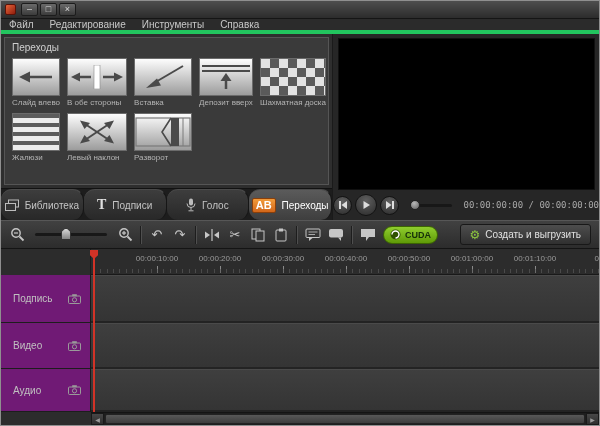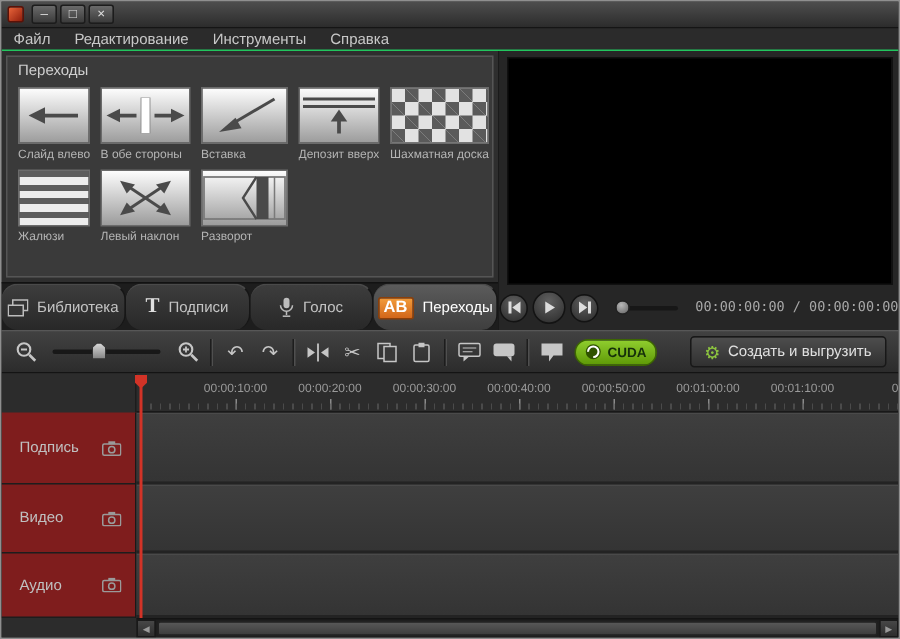--- a/index.html
+++ b/index.html
@@ -7,21 +7,21 @@
   .app { width:600px; height:426px; border:1px solid #8f8f8f; background:#2e2e2e; display:flex; flex-direction:column; overflow:hidden; position:relative; }
 
   
   .titlebar { height:18px; background:linear-gradient(#4e4e4e,#2c2c2c); display:flex; align-items:center; padding:0 4px; gap:5px; border-bottom:1px solid #151515; flex:0 0 auto; }
   .app-icon { width:11px; height:11px; border-radius:2px; background:linear-gradient(135deg,#e8643a,#8f1d0c); border:1px solid #5a1208; }
   .title { font-size:10px; color:#d8d8d8; flex:1; white-space:nowrap; overflow:hidden; }
   .win-controls { display:flex; gap:2px; }
   .win-btn { width:17px; height:13px; background:linear-gradient(#6a6a6a,#3b3b3b); border:1px solid #1c1c1c; border-radius:2px; color:#ddd; font-size:9px; line-height:11px; text-align:center; cursor:default; }
 
   
-  .menubar { height:15px; background:#2b2b2b; border-bottom:1px solid #22c55e; display:flex; align-items:center; gap:16px; padding:0 8px; flex:0 0 auto; }
+  .menubar { height:15px; background:#2b2b2b; border-bottom:4px solid #22c55e; display:flex; align-items:center; gap:16px; padding:0 8px; flex:0 0 auto; }
   .menu-item { font-size:10px; color:#c8c8c8; white-space:nowrap; }
 
   
   .content { height:186px; display:flex; flex:0 0 auto; }
   .left-col { width:332px; display:flex; flex-direction:column; border-right:1px solid #1a1a1a; }
   .right-col { flex:1; display:flex; flex-direction:column; background:#262626; }
 
   
   .transitions { flex:1; margin:3px; background:#3a3a3a; border:1px solid #555; padding:4px 7px; overflow:hidden; }
   .panel-title { font-size:10px; color:#cfcfcf; margin-bottom:5px; }
@@ -65,21 +65,21 @@
   
   .timeline { flex:1; position:relative; background:#2c2c2c; display:flex; flex-direction:column; overflow:hidden; }
   .ruler-row { height:26px; display:flex; flex:0 0 auto; }
   .ruler-corner { width:90px; background:#2c2c2c; border-right:1px solid #1c1c1c; }
   .ruler { flex:1; position:relative; border-bottom:1px solid #191919; }
   .ruler::after { content:""; position:absolute; left:3px; right:0; bottom:1px; height:4px;
     background:repeating-linear-gradient(90deg,#5b5b5b 0 1px,transparent 1px 6.3px); opacity:.65; }
   .tick-label { position:absolute; top:5px; transform:translateX(-50%); font-size:8px; color:#9a9a9a; white-space:nowrap; }
   .tick-mark { position:absolute; bottom:1px; width:1px; height:7px; background:#8a8a8a; }
   .tracks { flex:1; display:flex; }
-  .track-labels { width:90px; background:#7f1d1d; border-right:1px solid #191919; }
+  .track-labels { width:90px; background:#701a75; border-right:1px solid #191919; }
   .tl-row { display:flex; align-items:center; justify-content:space-between; padding:0 9px 0 12px; border-bottom:1px solid #1d1d1d; font-size:10px; color:#c0c0c0; }
   .track-area { flex:1; display:flex; flex-direction:column; background:#303030; }
   .lane { background:linear-gradient(#3f3f3f,#343434); border-bottom:2px solid #232323; box-shadow:inset 0 1px 0 #4a4a4a; }
   .h1 { height:48px; } .h2 { height:46px; } .h3 { height:43px; }
   .playhead-line { position:absolute; left:92px; top:4px; width:2px; height:159px; background:#d23327; z-index:5; }
   .playhead-marker { position:absolute; left:89px; top:1px; width:8px; height:9px; background:#d23327; clip-path:polygon(0 0,100% 0,100% 58%,50% 100%,0 58%); z-index:6; }
   .scrollbar { height:13px; margin-left:90px; background:#1e1e1e; border-top:1px solid #141414; display:flex; align-items:center; flex:0 0 auto; }
   .sb-arrow { width:13px; height:12px; display:flex; align-items:center; justify-content:center; color:#9a9a9a; font-size:6px; background:linear-gradient(#474747,#2e2e2e); border:1px solid #191919; cursor:default; }
   .sb-thumb { flex:1; height:10px; margin:0 1px; background:linear-gradient(#585858,#3d3d3d); border:1px solid #222; border-radius:2px; cursor:default; }
 

